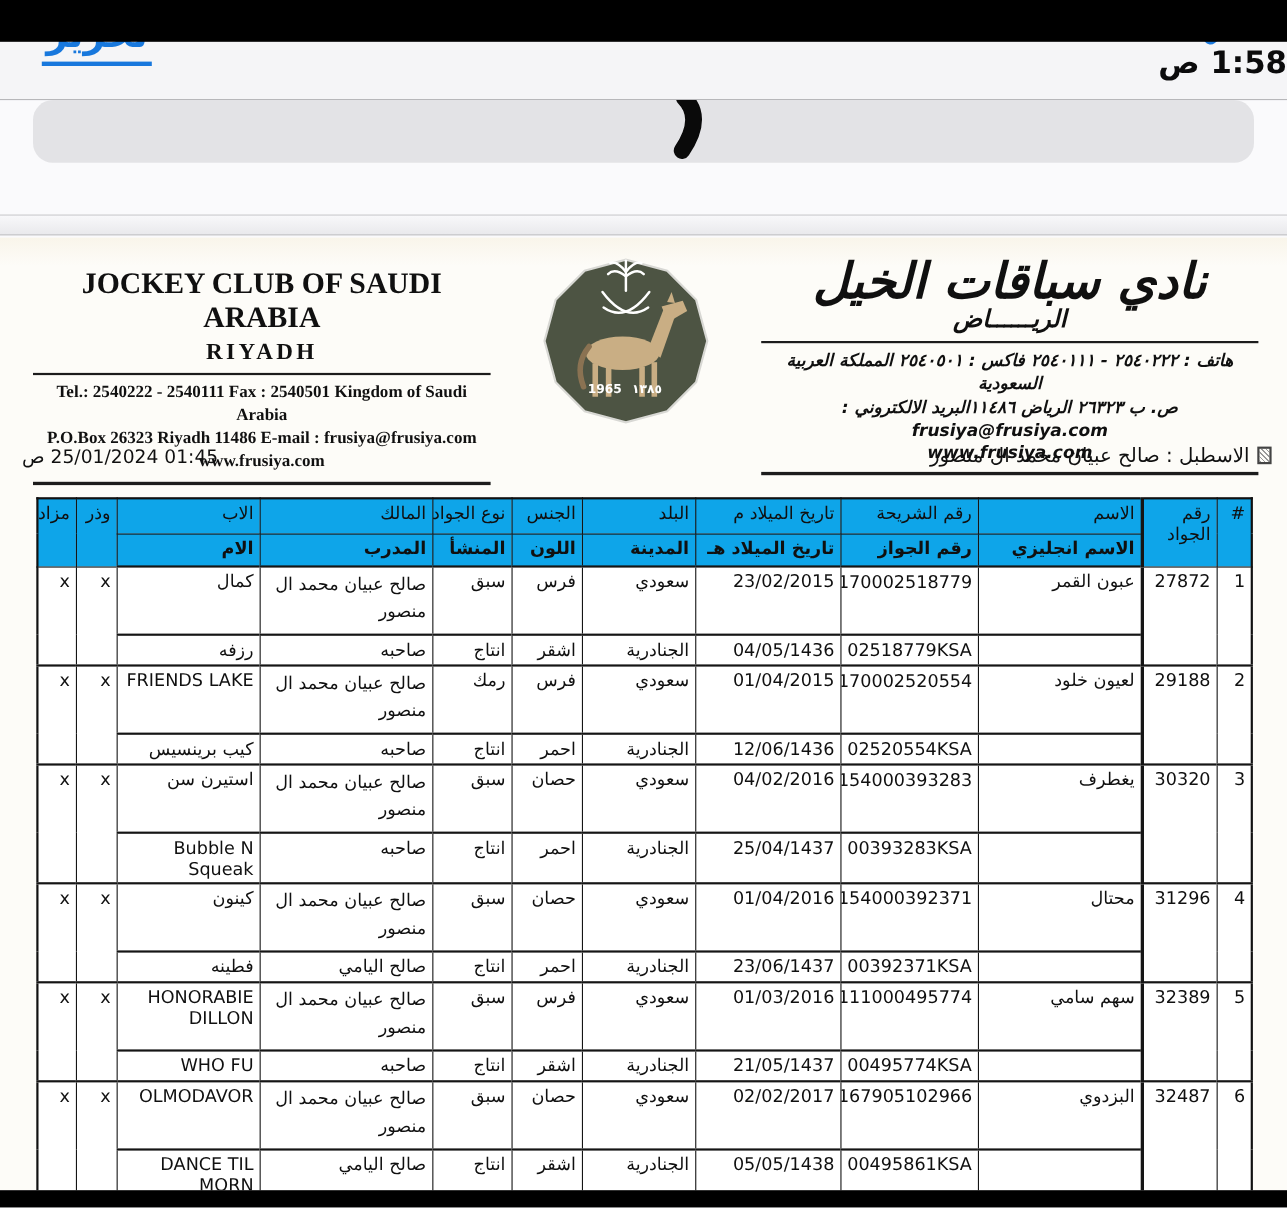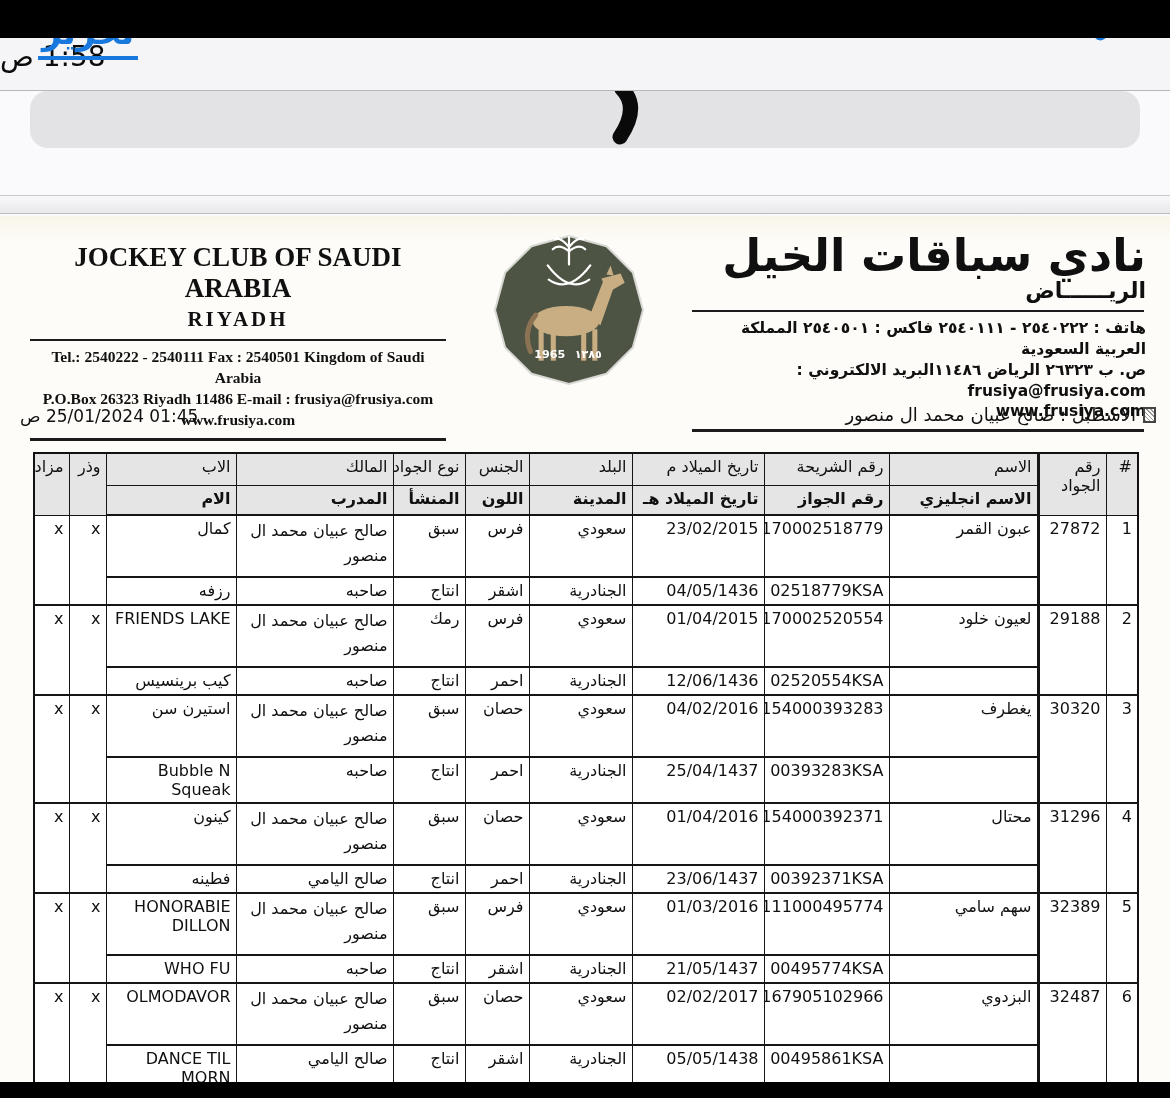--- a/index.html
+++ b/index.html
@@ -4,56 +4,56 @@
 <style>
   * { margin:0; padding:0; box-sizing:border-box; }
   body { font-family:"DejaVu Sans", sans-serif; background:#ffffff; }
   .screen { position:relative; width:1170px; height:1098px; overflow:hidden; background:#fafafc; }
 
   
   .black-top { position:absolute; top:0; left:0; right:0; height:38px; background:#000; z-index:10; }
   .black-bottom { position:absolute; bottom:0; left:0; right:0; height:16px; background:#000; z-index:10; }
   .statusbar { position:absolute; top:0; left:0; right:0; height:91px; background:#f5f5f7; border-bottom:1px solid #b7b7ba; }
   .edit-link { position:absolute; left:38px; top:12px; font-size:34px; font-weight:bold; color:#1878dd; border-bottom:4px solid #1878dd; padding:0 4px 4px 4px; text-decoration:none; z-index:5; }
-  .time { position:absolute; top:40px; left:0; width:100%; text-align:left; font-size:28px; color:#0b0b0c; }
+  .time { position:absolute; top:40px; left:0; width:100%; text-align:right; font-size:28px; color:#0b0b0c;font-weight:bold; }
   .pencil { position:absolute; right:30px; top:16px; width:50px; height:13px; background:#1878dd; border-radius:8px; transform:rotate(-38deg); z-index:5; }
 
   
   .subject-card { position:absolute; top:91px; left:30px; right:30px; height:57px; background:#e3e3e6; border-radius:18px; overflow:hidden; }
   .subject-glyph { position:absolute; left:558px; top:-4px; }
 
   
   .band { position:absolute; top:195px; left:0; right:0; height:19px; background:linear-gradient(#f8f8fa,#e9e9ec); border-top:1px solid #c9c9cc; border-bottom:1px solid #bcbcbf; }
 
   
   .document { position:absolute; top:216px; left:0; right:0; bottom:16px; background:linear-gradient(#f9f5ea, #fdfcf8 26px); overflow:hidden; color:#101010; }
 
   .doc-header { position:absolute; top:14px; left:28px; right:24px; height:170px; display:flex; justify-content:space-between; }
   .hdr-en { width:420px; text-align:center; font-family:"Liberation Serif", serif; font-weight:bold; padding-top:12px; }
   .hdr-en .t1 { font-size:27px; }
   .hdr-en .t2 { font-size:21px; letter-spacing:3px; margin-top:3px; }
   .hdr-en .contact, .hdr-ar .contact { font-size:15.5px; line-height:1.35; }
   .rule { height:2px; background:#1c1c1c; margin:7px 2px 6px; }
   .rule.thick { height:3px; }
   .hdr-logo { width:152px; padding-top:4px; }
-  .hdr-ar { width:456px; text-align:right; direction:rtl; font-weight:bold; }
+  .hdr-ar { width:456px; text-align:center; direction:rtl; font-weight:bold;font-style:italic; }
   .hdr-ar .t1 { font-size:45px; line-height:1.15; }
   .hdr-ar .t2 { font-size:22px; margin-top:-4px; }
 
   .stable-row { position:absolute; top:188px; left:20px; right:14px; height:32px; font-size:18px; }
   .stable-name { position:absolute; right:0; top:0; direction:rtl; }
   .glyph-box { display:inline-block; width:13px; height:16px; border:2px solid #444; margin-inline-end:7px; vertical-align:-2px;
                background:repeating-linear-gradient(45deg,#999 0 1px,transparent 1px 3px); }
   .doc-timestamp { position:absolute; left:0; top:2px; direction:rtl; font-size:17px; }
 
   
   .h-table { position:absolute; top:236px; left:33px; border-collapse:collapse; table-layout:fixed; width:1104px;
              font-size:16px; background:#fff; border:2px solid #111; }
   .h-table th, .h-table td { border:1px solid #151515; text-align:right; vertical-align:top; padding:3px 5px; font-weight:normal; overflow:hidden; }
-  .h-table thead th { background:#e5e5e5; overflow:visible; }
+  .h-table thead th { background:#0ea5e9; overflow:visible; }
   .hr1 th { height:32px; }
   .hr2 th { height:30px; }
   .hr2 th { border-bottom-width:2px;font-weight:bold; }
   tr.r1 > td { height:62px; border-bottom-width:2px; }
   tr.r2 > td { height:28px; border-bottom-width:2px; }
   .c-x { text-align:center; padding-top:7px; }
   .c-hno { border-left-width:3px !important; }
   .nowrap { white-space:nowrap; }
   .lh { line-height:1.55; }
 </style>

